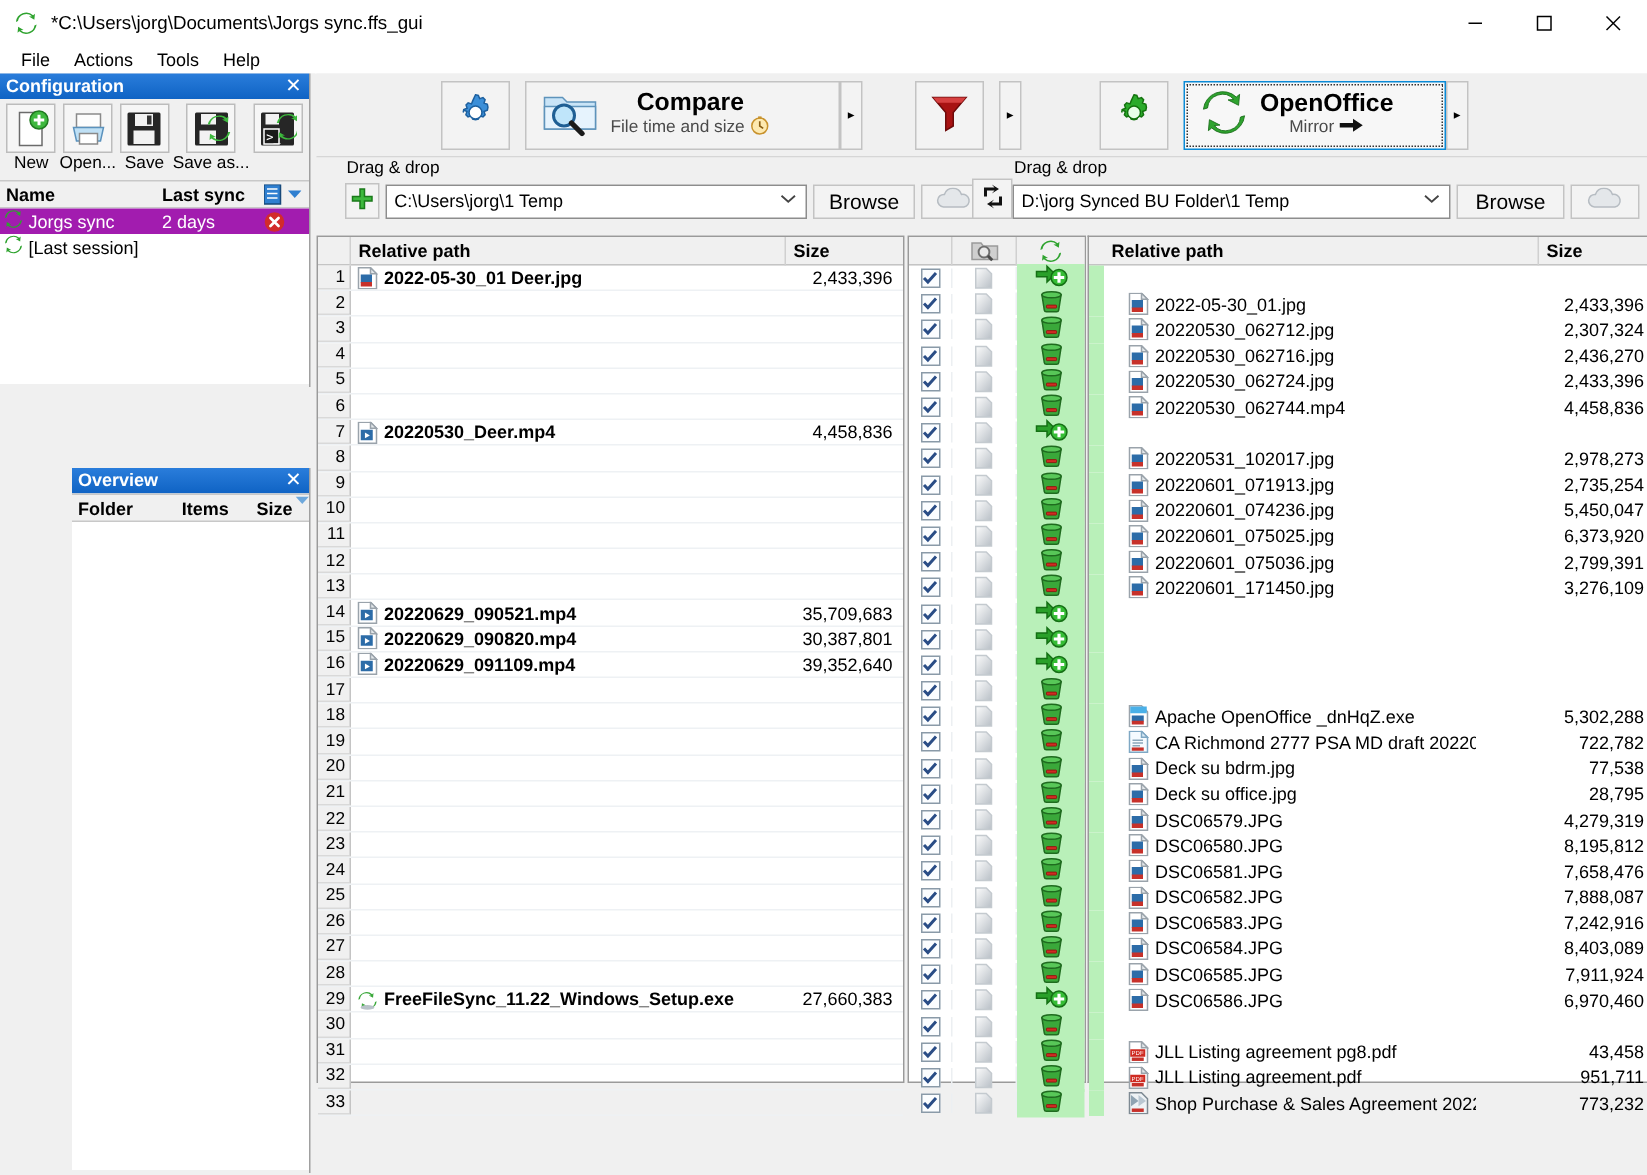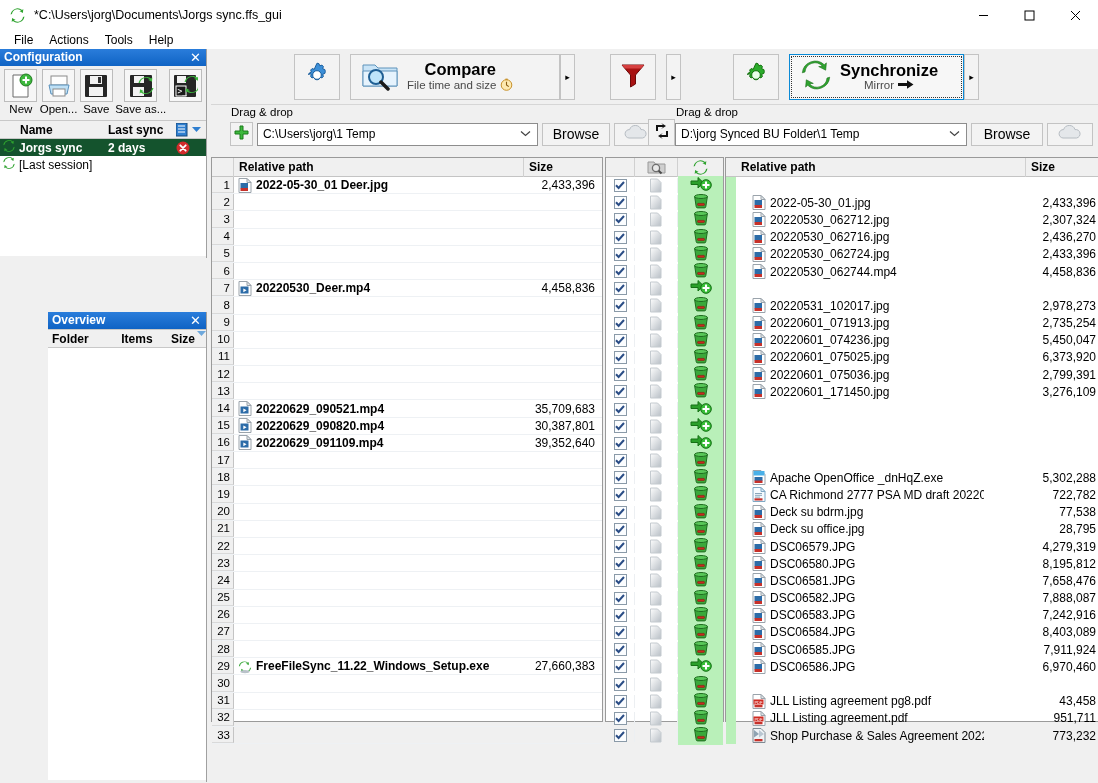--- a/index.html
+++ b/index.html
@@ -53,27 +53,27 @@
   .cfg-btn { width: 41px; display: flex; flex-direction: column; align-items: center; cursor: pointer; }
   .cfg-btn .ic { width: 33px; height: 33px; border: 1px solid #bcbcbc; background: #f6f6f6; display:flex; align-items:center; justify-content:center; }
   .cfg-btn .lb { font-size: 11.5px; margin-top: 1px; color: #000; white-space: nowrap; }
   .cfg-btn.wide { width: 52px; }
 
   .cfg-header {
     display: flex; height: 19px; align-items: center;
     background: #f0f0f0; border-top: 1px solid #c8c8c8; border-bottom: 1px solid #c8c8c8;
     font-weight: bold; font-size: 12px;
   }
-  .cfg-header .c1 { width: 108px; padding-left: 20px; }
+  .cfg-header .c1 { width: 108px; padding-left: 4px; }
   .cfg-header .c2 { width: 68px; }
   .cfg-header .c3 { flex: 1; display:flex; align-items:center; justify-content:flex-start; }
 
   .cfg-list { background: #fff; height: 117px; border-right:0; }
   .cfg-row { display: flex; align-items: center; height: 17px; font-size: 12px; }
-  .cfg-row.sel { background: #14532d; color: #fff; font-weight: bold; }
+  .cfg-row.sel { background: #a21caf; color: #fff; }
   .cfg-row .nm { width: 108px; display:flex; align-items:center; gap:3px; padding-left:2px; white-space:nowrap; overflow:hidden;}
   .cfg-row .ls { width: 68px; }
   .cfg-row .st { flex:1; display:flex; align-items:center; justify-content:flex-start;}
 
   .ov-panel { position: absolute; left: 0; top: 263px; width: 207px; height: 470px; background: #f0f0f0; border-right: 1px solid #a0a0a0; padding-left: 48px; }
   .ov-header { display: flex; height: 19px; align-items: center; background: #f0f0f0;
                border-top: 1px solid #c8c8c8; border-bottom: 1px solid #c8c8c8; font-weight: bold; font-size: 12px; }
   .ov-header .o1 { width: 86px; padding-left: 4px; }
   .ov-header .o2 { width: 59px; }
   .ov-header .o3 { flex:1; display:flex; align-items:center; gap:2px;}
@@ -399,21 +399,21 @@
       </span>
     </div>
     <div class="tb-main focus" style="margin-left:10px;width:175px">
       <span>
         <svg width="32" height="32" viewBox="0 0 32 32">
           <path d="M5 13a10 10 0 0 1 17.5-5.7l-3.8.3 7 3.6.7-7.3-2.2 1.8A13 13 0 0 0 2.3 13.8z" fill="#2fa32f" stroke="#1b6e1b" stroke-width=".6"></path>
           <path d="M27 19a10 10 0 0 1-17.5 5.7l3.8-.3-7-3.6-.7 7.3 2.2-1.8A13 13 0 0 0 29.7 18.2z" fill="#2fa32f" stroke="#1b6e1b" stroke-width=".6"></path>
         </svg>
       </span>
       <span class="txt">
-        <span class="t1">Synchronize</span>
+        <span class="t1">OpenOffice</span>
         <span class="t2">
           <span>Mirror</span>
           <span>
             <svg width="16" height="11" viewBox="0 0 16 11">
                 <path d="M0 4h9V1.2L15.5 5.5 9 9.8V7H0z" fill="#111"></path>
               </svg>
           </span>
         </span>
       </span>
     </div>

